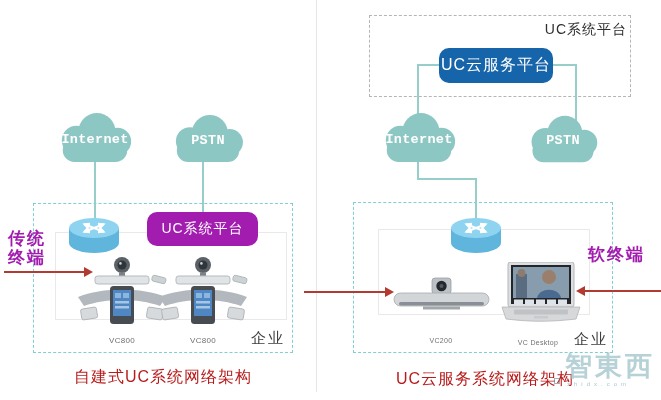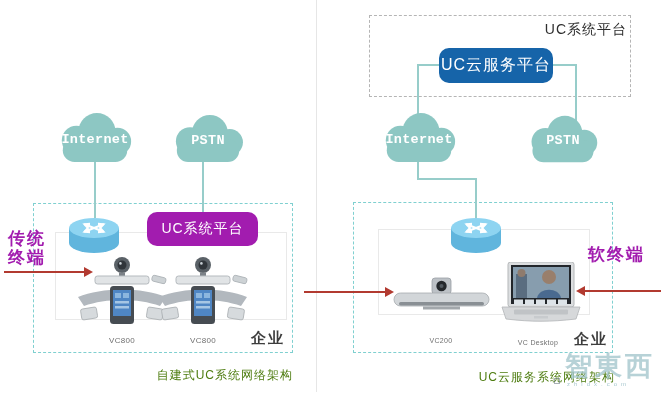--- a/index.html
+++ b/index.html
@@ -39,23 +39,23 @@
   }
   .platform-light { background:#a21caf; font-size:14px; letter-spacing:1px; }
   .platform-dark  { background:#1664a9; font-size:16px; letter-spacing:1px; }
 
   .icon-wrap { position:absolute; z-index:3; }
   .icon-wrap svg { display:block; width:100%; height:100%; }
 
   
   .dev-label { position:absolute; z-index:3; font-size:8px; color:#707070; text-align:center; letter-spacing:.3px; }
   .dev-label.tiny { font-size:7px; }
-  .ent-label { position:absolute; z-index:3; font-size:15px; color:#3d3d3d; font-weight:700; letter-spacing:2px; }
+  .ent-label { position:absolute; z-index:3; font-size:15px; color:#3d3d3d; font-weight:400; letter-spacing:2px; }
   .op-label  { position:absolute; z-index:3; font-size:14px; color:#2f2f2f; font-weight:500; text-align:right; letter-spacing:1px; }
-  .caption   { position:absolute; z-index:3; font-size:12px; color:#4d7c0f; text-align:right; letter-spacing:1px; }
+  .caption   { position:absolute; z-index:3; font-size:16px; color:#b91c1c; text-align:center; letter-spacing:1px; }
 
   .red-label {
     position:absolute; z-index:5; color:#a21caf; font-weight:bold;
     font-size:17px; letter-spacing:2px; line-height:19px; white-space:pre-line;
   }
   .arr { position:absolute; z-index:5; height:2px; background:#b23a30; }
   .arr::after { content:""; position:absolute; top:-4px; width:0; height:0;
                 border-top:5px solid transparent; border-bottom:5px solid transparent; }
   .arr.dir-right::after { right:-9px; border-left:9px solid #b23a30; }
   .arr.dir-left::after  { left:-9px;  border-right:9px solid #b23a30; }

